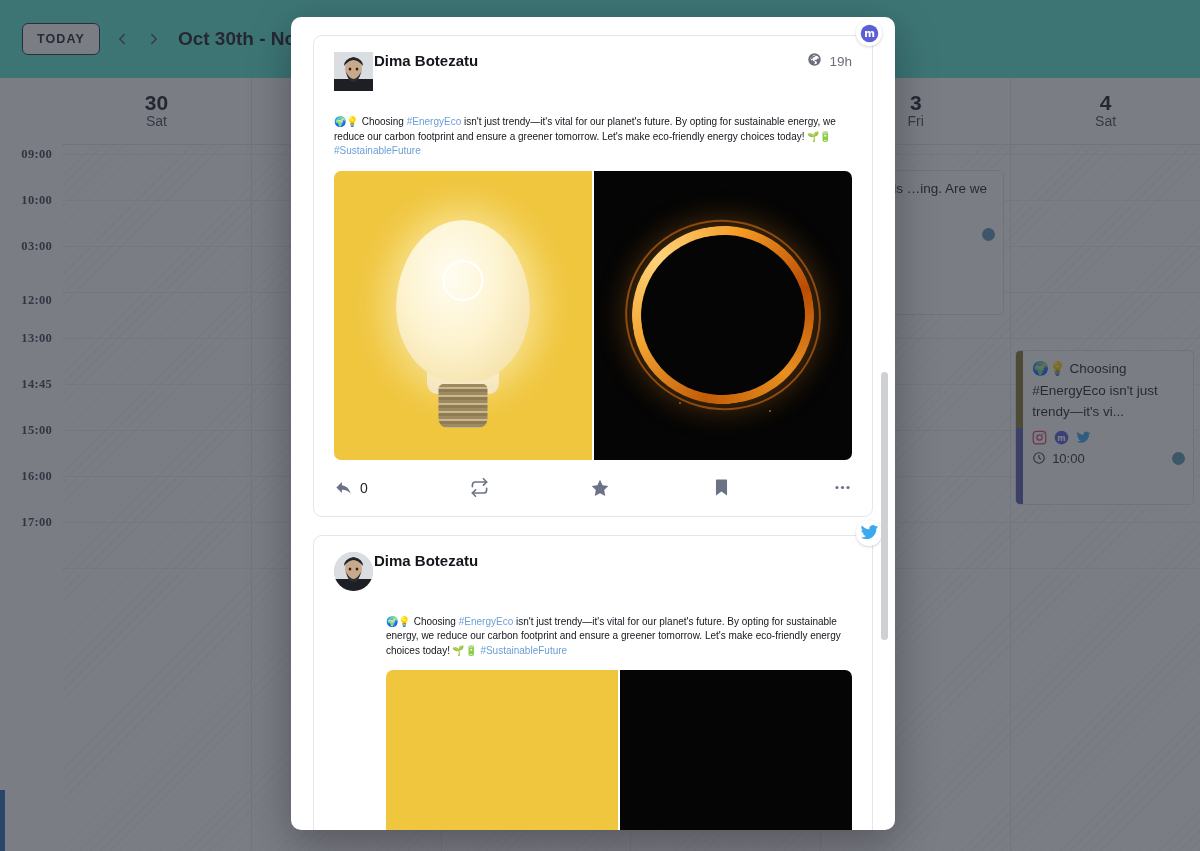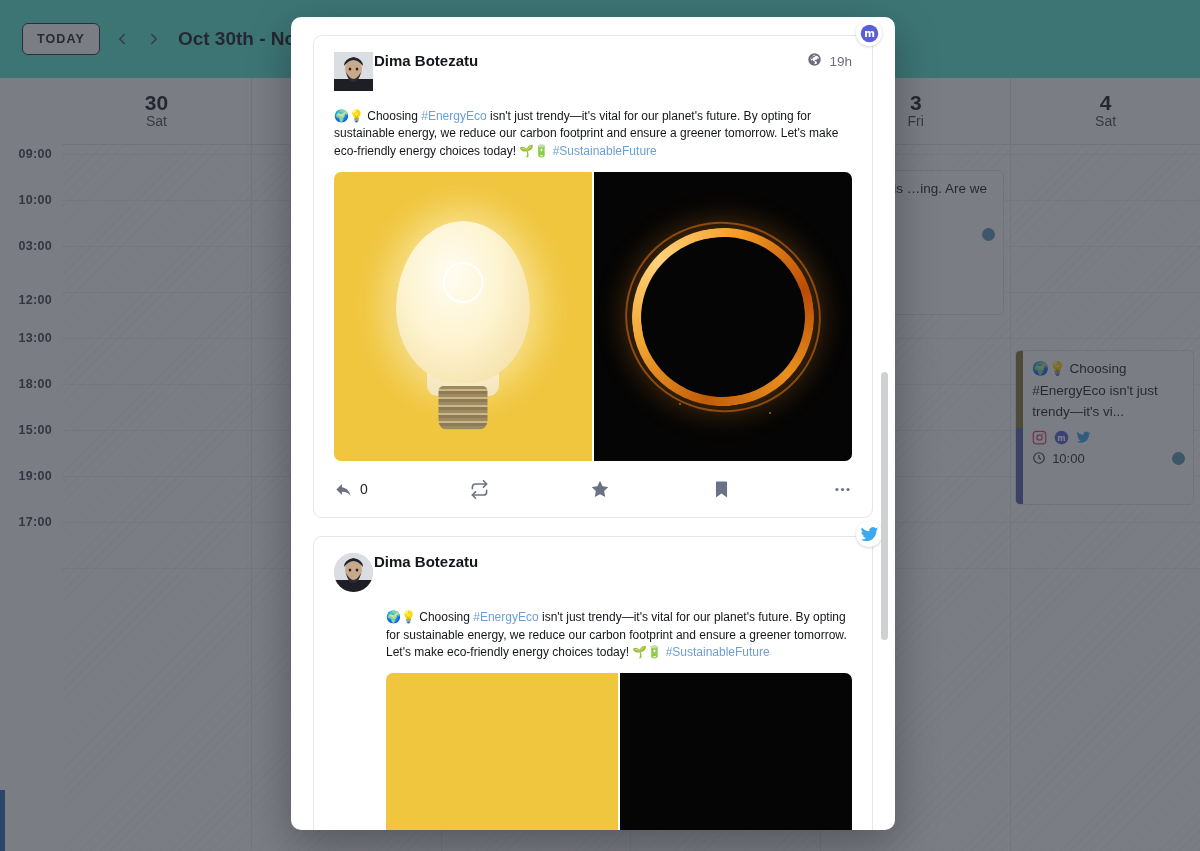--- a/index.html
+++ b/index.html
@@ -41,21 +41,21 @@
   .gutter {
     position: absolute; top: 0; left: 0; width: 62px; bottom: 0;
     background: #ffffff;
   }
   .gutter-accent {
     position: absolute; left: 0; top: 712px; width: 5px; height: 139px;
     background: #2f6fb5;
   }
   .time-label {
     position: absolute; right: 10px; font-size: 12.5px; font-weight: 700;
-    color: #42454f; letter-spacing: 0.3px; transform: translateY(-50%);
+    color: #42454f; letter-spacing: 0.3px; transform: translateY(-50%); font-family: Liberation Serif, serif;
   }
 
   .grid-area {
     position: absolute; left: 62px; right: 0; top: 0; bottom: 0;
     background: #ffffff;
   }
   .day-head-row {
     position: absolute; top: 0; left: 0; right: 0; height: 67px;
     display: flex; border-bottom: 1px solid #e6e7ea;
   }
@@ -139,22 +139,22 @@
   .post-head { display: flex; align-items: flex-start; gap: 1px; }
   .avatar {
     width: 39px; height: 39px; flex: 0 0 39px; overflow: hidden;
     background: #cfd2d8;
   }
   .avatar.round { border-radius: 50%; }
   .author { font-size: 15px; font-weight: 700; color: #14161c; flex: 1; }
   .meta { display: flex; align-items: center; gap: 7px; color: #6b6f7c; font-size: 13.5px; }
 
   .post-text {
-    font-size: 12px; line-height: 1.45; color: #14161c;
-    margin-top: 17px; word-wrap: break-word;
+    font-size: 10px; line-height: 1.45; color: #14161c;
+    margin-top: 24px; word-wrap: break-word;
   }
   .post-text .hash { color: #6a9fd8; }
 
   .media-grid {
     display: flex; gap: 2px; margin-top: 12px;
     border-radius: 7px; overflow: hidden;
   }
   .media { flex: 1; height: 289px; position: relative; }
   .media.bulb { background: #f0c63e; }
   .media.ring { background: #050505; }
@@ -263,23 +263,23 @@
 
   <div class="cal-body">
     <div class="gutter">
       <div class="gutter-accent"></div>
       <div id="time-labels">
           <div class="time-label" style="top: 76px;">09:00</div>
           <div class="time-label" style="top: 122px;">10:00</div>
           <div class="time-label" style="top: 168px;">03:00</div>
           <div class="time-label" style="top: 214px; margin-top: 8px;">12:00</div>
           <div class="time-label" style="top: 260px;">13:00</div>
-          <div class="time-label" style="top: 306px;">18:00</div>
+          <div class="time-label" style="top: 306px;">14:45</div>
           <div class="time-label" style="top: 352px;">15:00</div>
-          <div class="time-label" style="top: 398px;">19:00</div>
+          <div class="time-label" style="top: 398px;">16:00</div>
           <div class="time-label" style="top: 444px;">17:00</div>
         </div>
     </div>
 
     <div class="grid-area">
       <div class="day-head-row" id="day-heads">
           <div class="day-head">
             <div class="day-num">30</div>
             <div class="day-name">Sat</div>
           </div>

